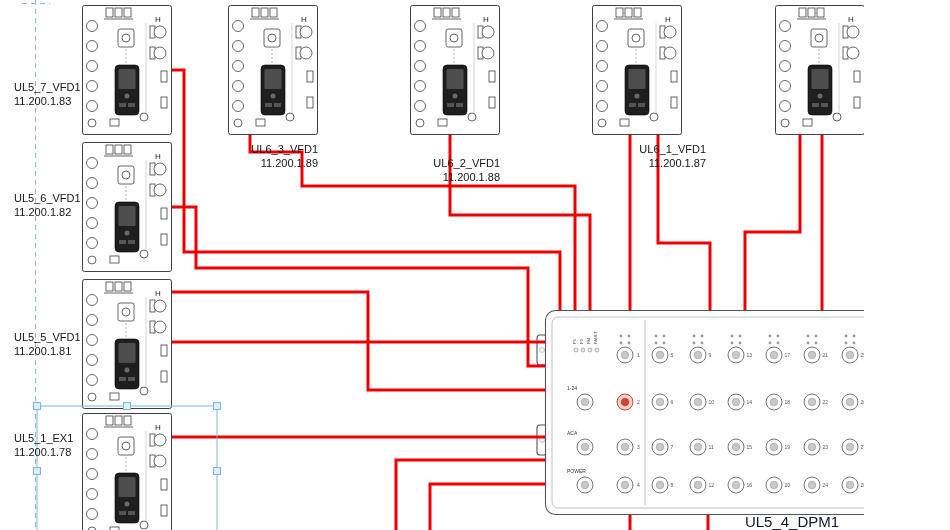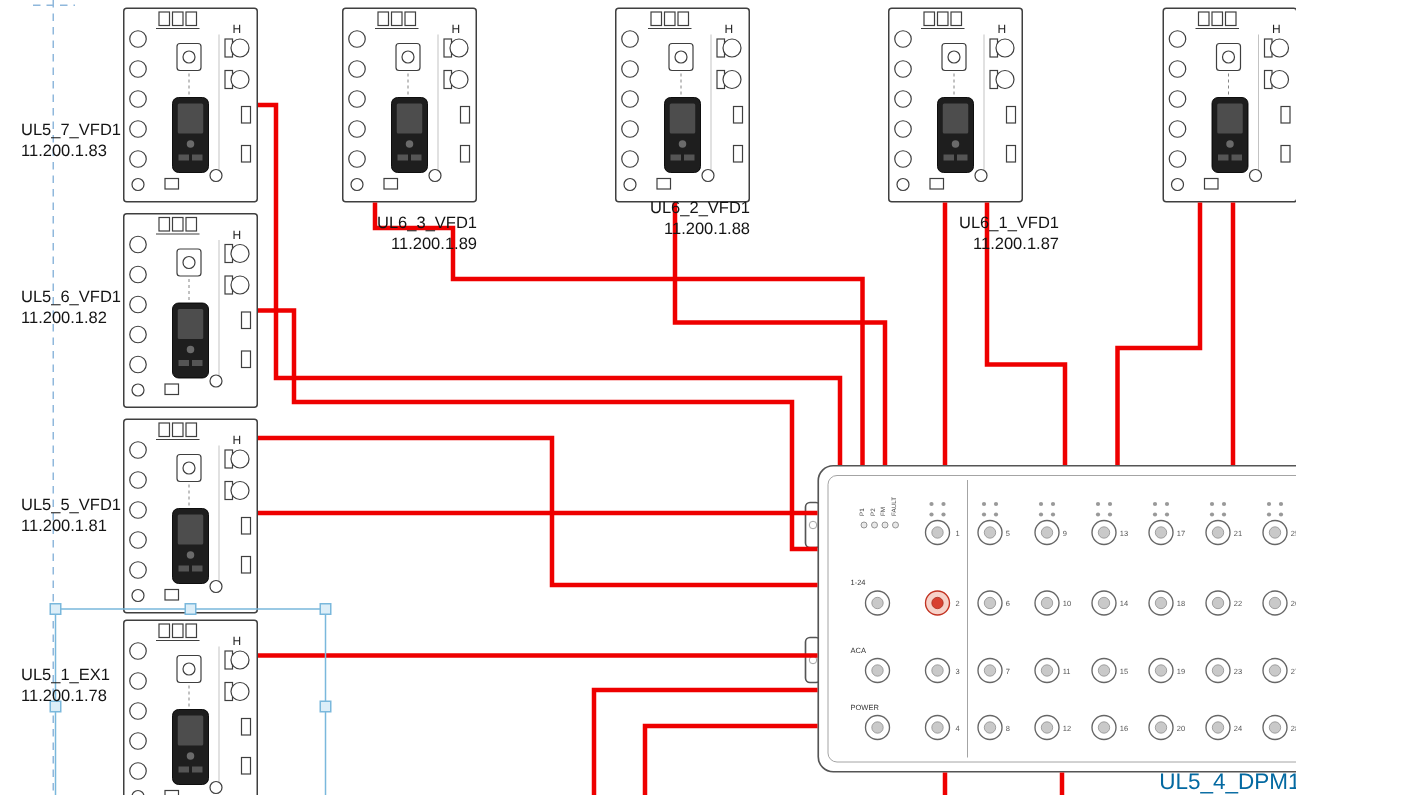--- a/index.html
+++ b/index.html
@@ -27,22 +27,22 @@
   .led{fill:#e8e8e8;stroke:#777;stroke-width:.5;}
   
   .wire{fill:none;stroke:var(--wire,#ee0000);stroke-width:3;}
   .guide{stroke:var(--guide,#8fb8dc);stroke-width:1;stroke-dasharray:5 4;fill:none;}
   .sel-rect{fill:none;stroke:var(--sel,#7ab8dc);stroke-width:1;}
   .handle{fill:#dceef8;stroke:var(--sel,#7ab8dc);stroke-width:1;}
   
   .labels{position:absolute;left:0;top:0;width:950px;height:530px;pointer-events:none;}
   .lbl{position:absolute;font:11px/14px "Liberation Sans",sans-serif;color:#141414;white-space:nowrap;}
   .lbl.center{text-align:right;}
-  .dpm-title{position:absolute;font:15px/18px "Liberation Sans",sans-serif;color:#0369a1;
-             text-align:right;white-space:nowrap;}
+  .dpm-title{position:absolute;font:15px/18px "Liberation Sans",sans-serif;color:#0f172a;
+             text-align:center;white-space:nowrap;}
 </style>
 </head>
 <body>
 
 <div class="canvas">
   <svg width="950" height="530" viewBox="0 0 950 530">
     <defs>
       <g id="vfd-sym">
         <rect class="vo" x="0.5" y="0.5" width="89" height="129" rx="2"></rect>
         <rect class="vs" x="24" y="3" width="7" height="9"></rect>
@@ -277,29 +277,29 @@
       <div>11.200.1.83</div>
     </div>
     <div class="lbl" style="left:14px;top:191px">
       <div>UL5_6_VFD1</div>
       <div>11.200.1.82</div>
     </div>
     <div class="lbl" style="left:14px;top:330px">
       <div>UL5_5_VFD1</div>
       <div>11.200.1.81</div>
     </div>
-    <div class="lbl" style="left:14px;top:443px">
+    <div class="lbl" style="left:14px;top:431px">
       <div>UL5_1_EX1</div>
       <div>11.200.1.78</div>
     </div>
     <div class="lbl center" style="left:228px;top:142px;width:90px">
       <div>UL6_3_VFD1</div>
       <div>11.200.1.89</div>
     </div>
-    <div class="lbl center" style="left:410px;top:132px;width:90px">
+    <div class="lbl center" style="left:410px;top:156px;width:90px">
       <div>UL6_2_VFD1</div>
       <div>11.200.1.88</div>
     </div>
     <div class="lbl center" style="left:616px;top:142px;width:90px">
       <div>UL6_1_VFD1</div>
       <div>11.200.1.87</div>
     </div>
     <div class="lbl" style="left:916px;top:142px">
       <div>UL5_9_V</div>
       <div>11.200.1.8</div>

